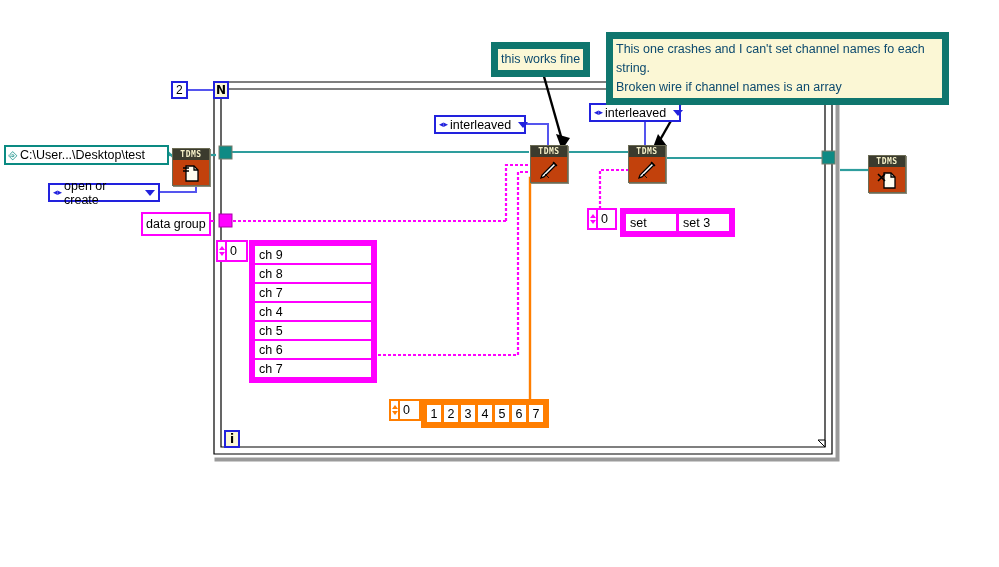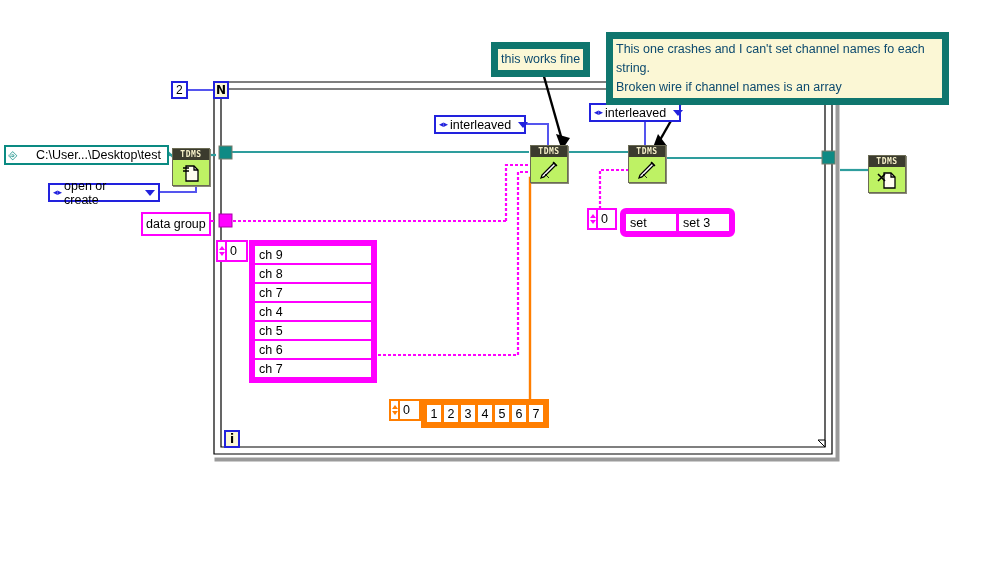--- a/index.html
+++ b/index.html
@@ -32,21 +32,21 @@
   .path-ctl .glyph {
     width: 14px;
     text-align: center;
     font-size: 11px;
     color: #0a8a82;
     font-family: "DejaVu Sans", sans-serif;
     line-height: 1;
   }
   .path-ctl .val {
     flex: 1;
-    text-align: right;
+    text-align: left;
     padding-right: 6px;
     color: #000;
     font-size: 12.5px;
   }
 
   
   .ring-ctl {
     border: 2px solid #2222dd;
     background: #fff;
     height: 19px;
@@ -185,21 +185,21 @@
     align-items: center;
     justify-content: center;
     box-sizing: border-box;
   }
 
   
   .node {
     width: 38px;
     height: 38px;
     box-sizing: border-box;
-    background: #bef264;
+    background: #c2410c;
     border: 1px solid #6b6b54;
     display: flex;
     flex-direction: column;
     align-items: stretch;
     box-shadow: 1px 1px 0 #8a8a7a;
   }
   .node .cap {
     height: 11px;
     background: #3b3b2e;
     color: #f5f0c8;
@@ -462,21 +462,21 @@
   </div>
 
   <div class="abs idx magenta" style="left:587px; top:208px; width:30px;">
     <div class="spin">
       <span class="up"></span>
         <span class="dn"></span>
     </div>
     <div class="num">0</div>
   </div>
 
-  <div class="abs arr-row-m" style="left:620px; top:208px;border-radius:6px;">
+  <div class="abs arr-row-m" style="left:620px; top:208px;">
     <div class="cell" style="width:50px;">set</div>
     <div class="cell" style="width:50px;">set 3</div>
   </div>
 
   <div class="abs note" style="left:491px; top:42px;">this works fine</div>
 
   <div class="abs note" style="left:606px; top:32px; width:343px;">This one crashes and I can't set channel names fo each string.
 Broken wire if channel names is an array</div>
 
 </div>

